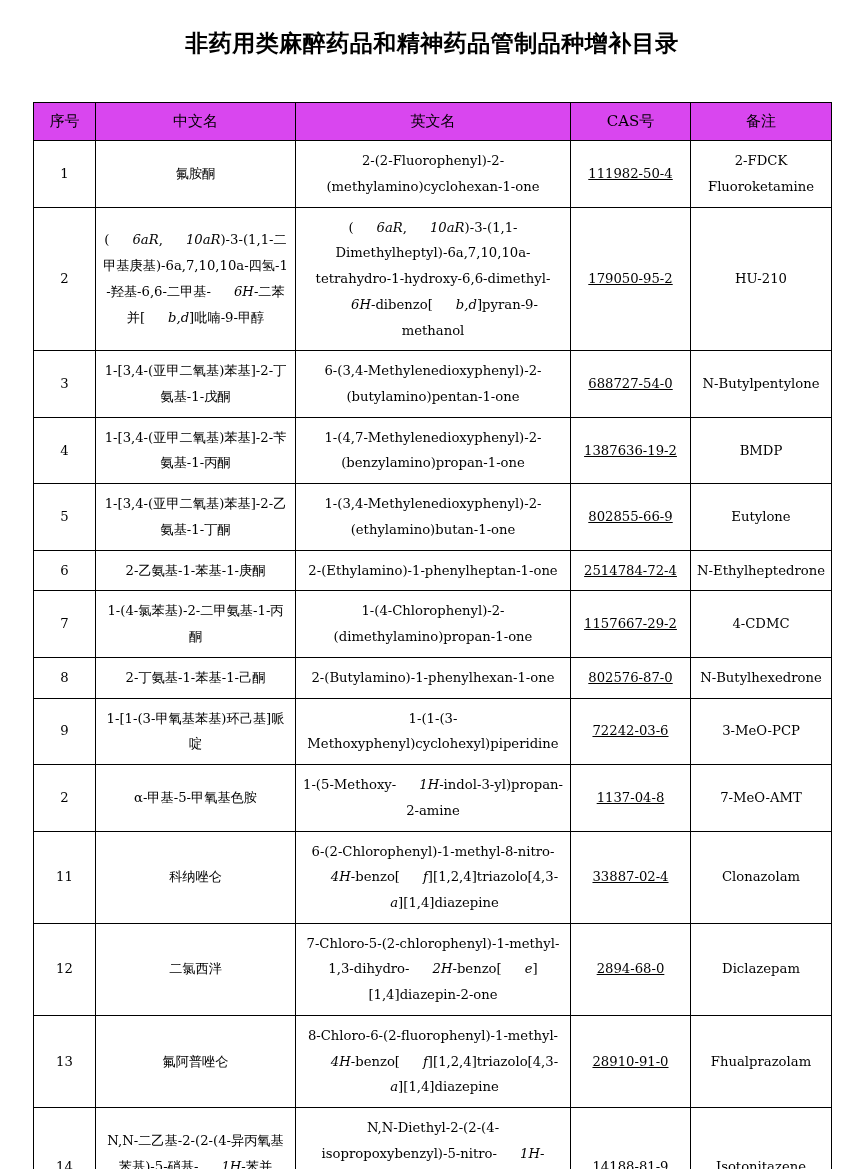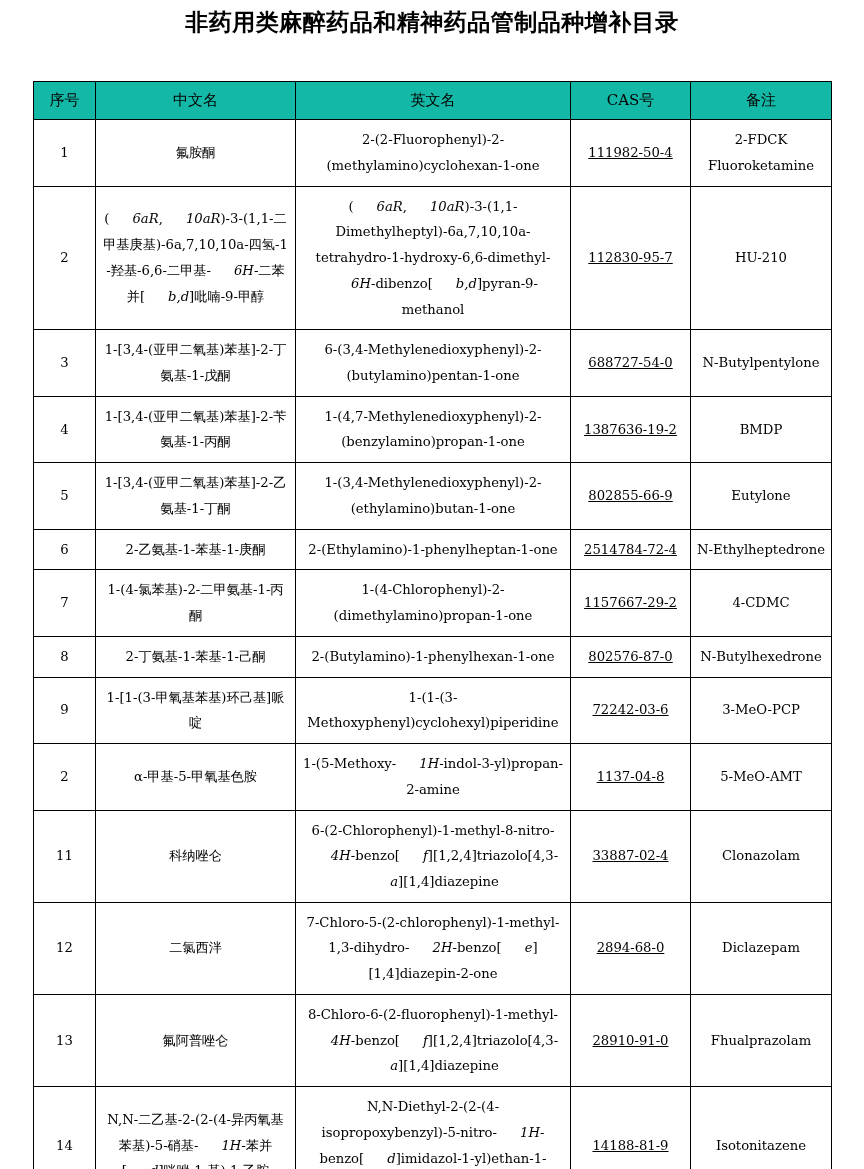--- a/index.html
+++ b/index.html
@@ -22,21 +22,21 @@
     padding: 0 33px;
   }
   .doc-title {
     text-align: center;
     font-family: "DejaVu Sans", "Liberation Sans", sans-serif;
     font-weight: bold;
     font-size: 23px;
     letter-spacing: 0.5px;
     line-height: 1.2;
     margin: 0;
-    padding-top: 9px;
+    padding-top: 30px;
     padding-bottom: 0;
     color: #000;
   }
   .table-wrap {
     margin-top: 44px;
   }
   table.catalog {
     border-collapse: collapse;
     width: 798px;
     table-layout: fixed;
@@ -51,21 +51,21 @@
   table.catalog th,
   table.catalog td {
     border: 1.1px solid #000;
     vertical-align: middle;
     text-align: center;
     padding: 7px 6px;
     font-size: 13.2px;
     line-height: 1.95;
   }
   table.catalog thead th {
-    background: #14b8a6;
+    background: #d946ef;
     font-size: 15px;
     font-weight: normal;
     padding: 9px 6px;
     line-height: 1.3;
     font-family: "DejaVu Serif", "Liberation Serif", serif;
   }
   td.cell-idx {
     font-size: 13.5px;
     line-height: 1.4;
   }
@@ -122,21 +122,21 @@
             <td class="cell-idx">1</td>
             <td class="cell-cn">氟胺酮</td>
             <td class="cell-en">2-(2-Fluorophenyl)-2-(methylamino)cyclohexan-1-one</td>
             <td class="cell-cas">111982-50-4</td>
             <td class="cell-note">2-FDCK Fluoroketamine</td>
           </tr>
           <tr>
             <td class="cell-idx">2</td>
             <td class="cell-cn">(<span class="ital">6aR</span>,<span class="ital">10aR</span>)-3-(1,1-二甲基庚基)-6a,7,10,10a-四氢-1-羟基-6,6-二甲基-<span class="ital">6H</span>-二苯并[<span class="ital">b,d</span>]吡喃-9-甲醇</td>
             <td class="cell-en">(<span class="ital">6aR</span>,<span class="ital">10aR</span>)-3-(1,1-Dimethylheptyl)-6a,7,10,10a-tetrahydro-1-hydroxy-6,6-dimethyl-<span class="ital">6H</span>-dibenzo[<span class="ital">b,d</span>]pyran-9-methanol</td>
-            <td class="cell-cas">112830-95-7</td>
+            <td class="cell-cas">179050-95-2</td>
             <td class="cell-note">HU-210</td>
           </tr>
           <tr>
             <td class="cell-idx">3</td>
             <td class="cell-cn">1-[3,4-(亚甲二氧基)苯基]-2-丁氨基-1-戊酮</td>
             <td class="cell-en">6-(3,4-Methylenedioxyphenyl)-2-(butylamino)pentan-1-one</td>
             <td class="cell-cas">688727-54-0</td>
             <td class="cell-note">N-Butylpentylone</td>
           </tr>
           <tr>
@@ -179,21 +179,21 @@
             <td class="cell-cn">1-[1-(3-甲氧基苯基)环己基]哌啶</td>
             <td class="cell-en">1-(1-(3-Methoxyphenyl)cyclohexyl)piperidine</td>
             <td class="cell-cas">72242-03-6</td>
             <td class="cell-note">3-MeO-PCP</td>
           </tr>
           <tr>
             <td class="cell-idx">2</td>
             <td class="cell-cn">α-甲基-5-甲氧基色胺</td>
             <td class="cell-en">1-(5-Methoxy-<span class="ital">1H</span>-indol-3-yl)propan-2-amine</td>
             <td class="cell-cas">1137-04-8</td>
-            <td class="cell-note">5-MeO-AMT</td>
+            <td class="cell-note">7-MeO-AMT</td>
           </tr>
           <tr>
             <td class="cell-idx">11</td>
             <td class="cell-cn">科纳唑仑</td>
             <td class="cell-en">6-(2-Chlorophenyl)-1-methyl-8-nitro-<span class="ital">4H</span>-benzo[<span class="ital">f</span>][1,2,4]triazolo[4,3-<span class="ital">a</span>][1,4]diazepine</td>
             <td class="cell-cas">33887-02-4</td>
             <td class="cell-note">Clonazolam</td>
           </tr>
           <tr>
             <td class="cell-idx">12</td>

